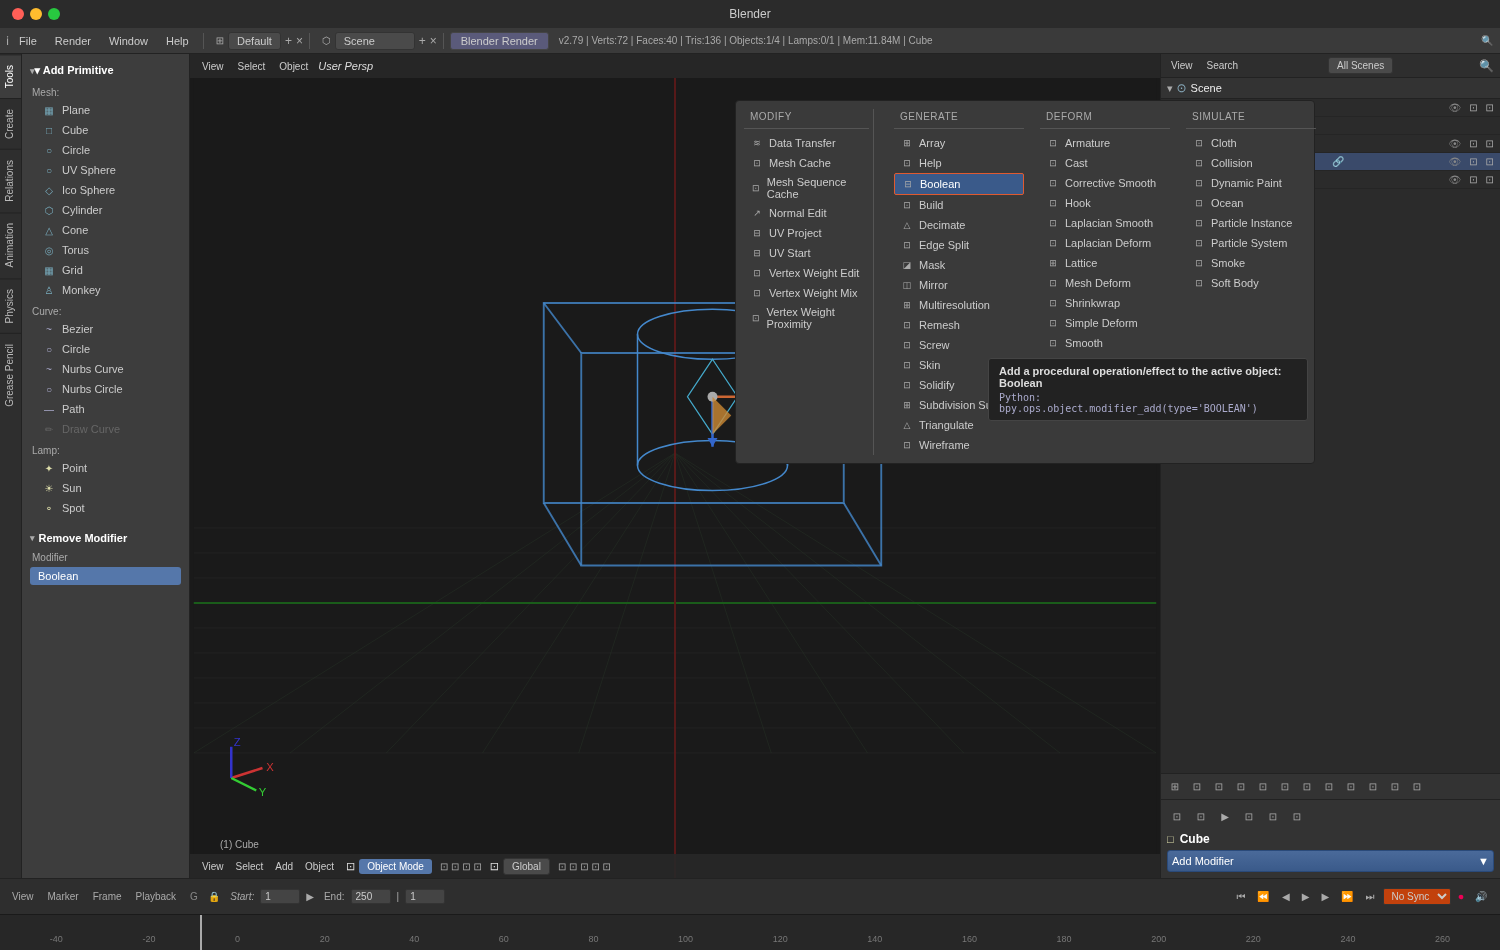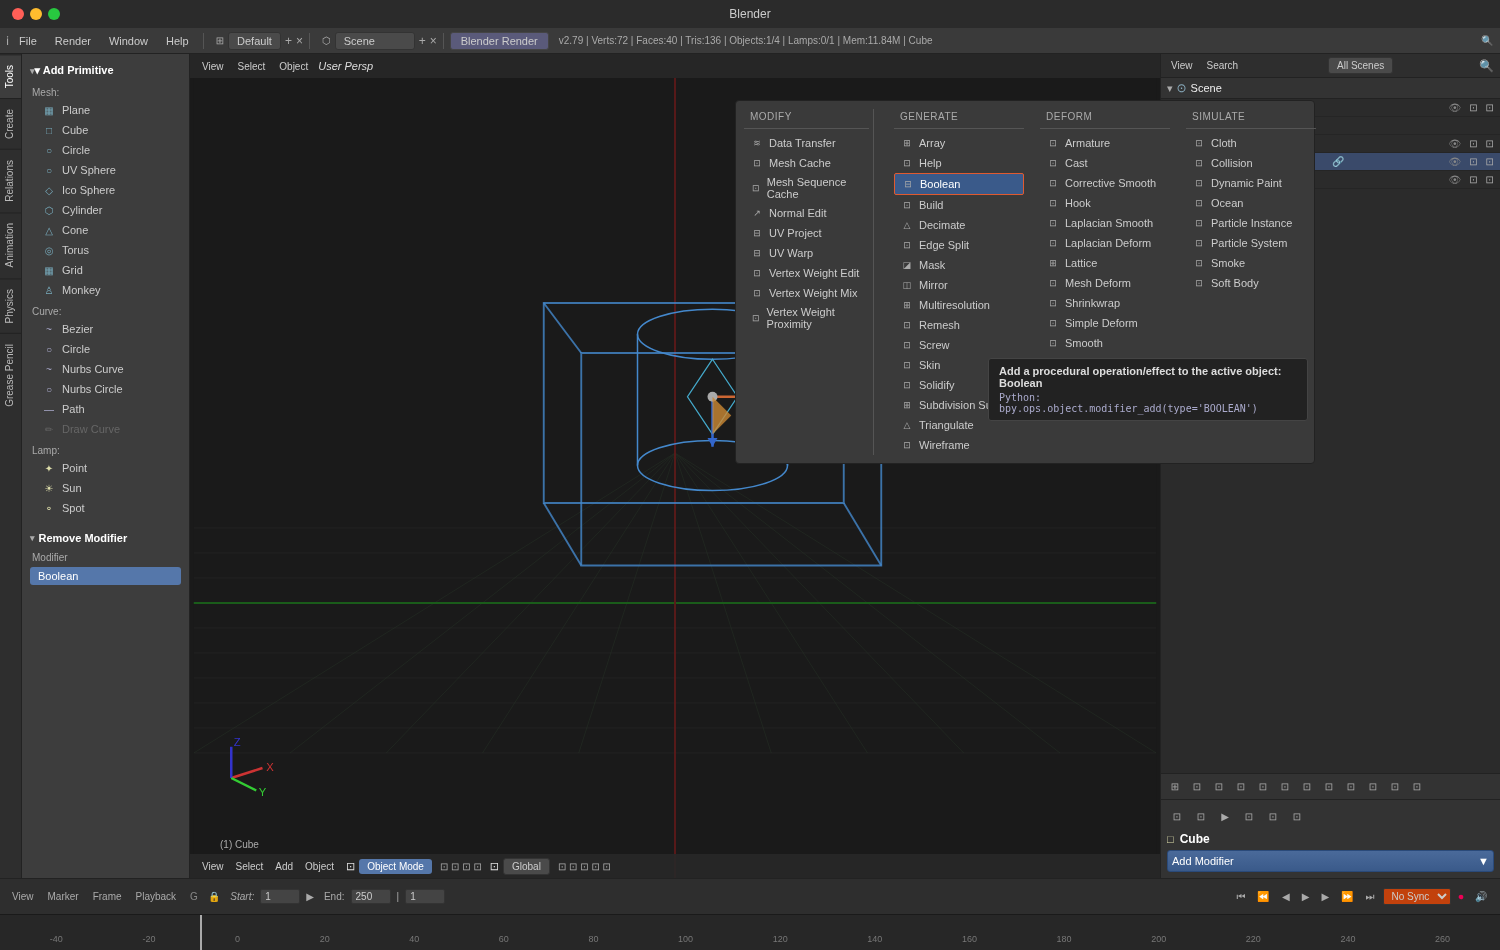--- a/index.html
+++ b/index.html
@@ -888,21 +888,21 @@
       <div class="mod-item">
         <span class="mod-icon">↗</span>
         <span>Normal Edit</span>
       </div>
       <div class="mod-item">
         <span class="mod-icon">⊟</span>
         <span>UV Project</span>
       </div>
       <div class="mod-item">
         <span class="mod-icon">⊟</span>
-        <span>UV Warp</span>
+        <span>UV Start</span>
       </div>
       <div class="mod-item">
         <span class="mod-icon">⊡</span>
         <span>Vertex Weight Edit</span>
       </div>
       <div class="mod-item">
         <span class="mod-icon">⊡</span>
         <span>Vertex Weight Mix</span>
       </div>
       <div class="mod-item">

